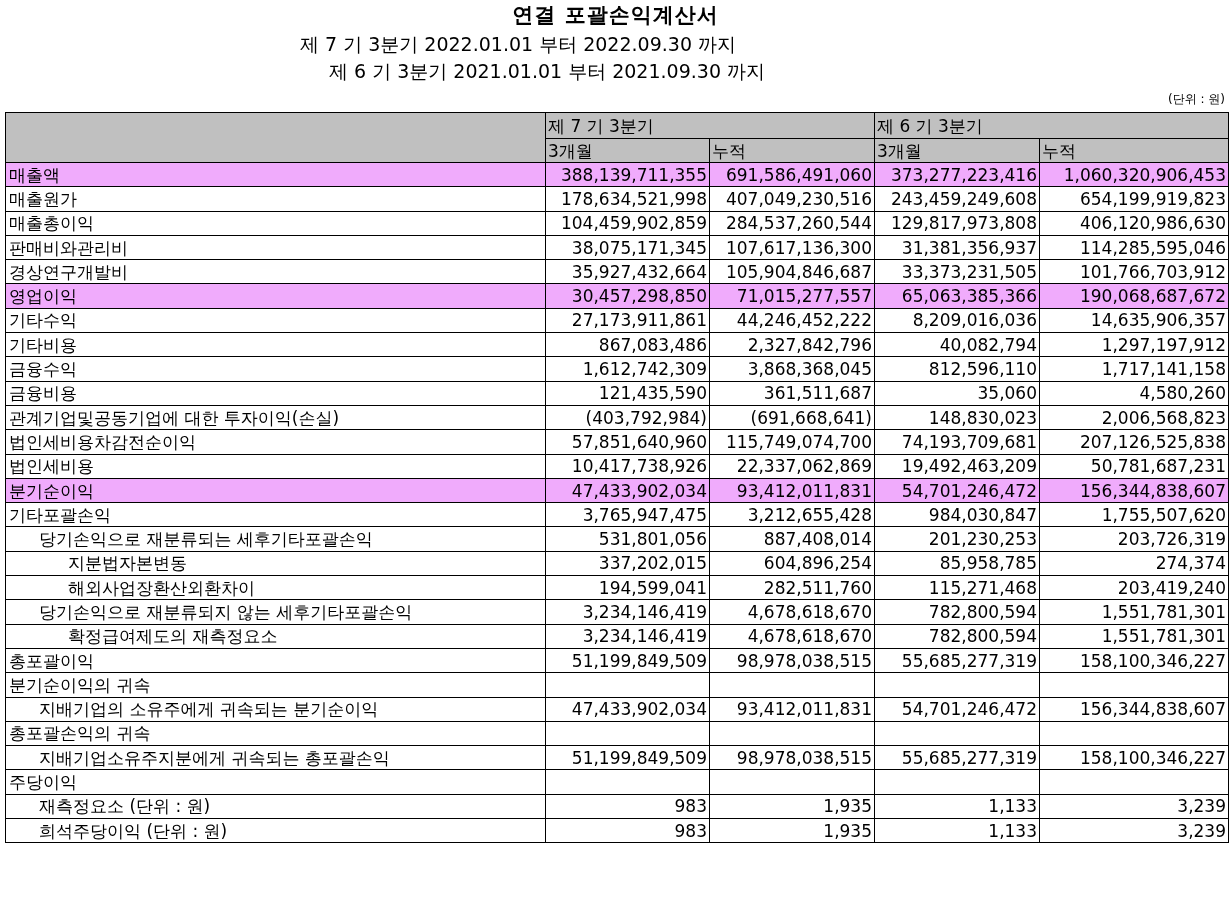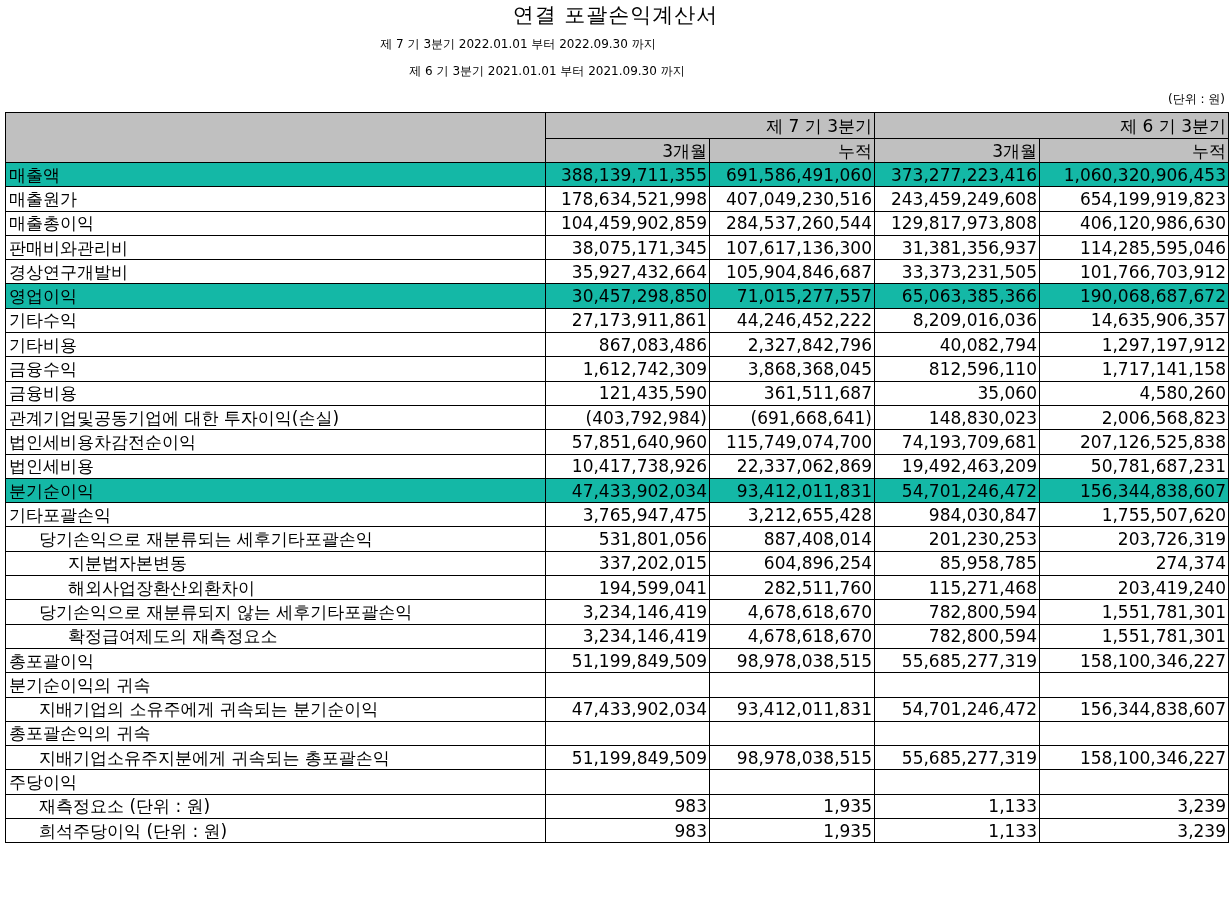--- a/index.html
+++ b/index.html
@@ -1,35 +1,35 @@
 <!DOCTYPE html>
 <html><head>
 <meta charset="utf-8">
 <style>
   html, body { margin:0; padding:0; background:#ffffff; }
   body { width:1231px; height:898px; position:relative; overflow:hidden;
          font-family:"DejaVu Sans","Liberation Sans",sans-serif; color:#000; }
   .title { position:absolute; left:0; width:1231px; top:2px; text-align:center;
-           font-size:21px; font-weight:normal; line-height:26px; letter-spacing:1px; }
+           font-size:21px; font-weight:bold; line-height:26px; letter-spacing:1px; }
   .period { position:absolute; left:0; width:1036px; text-align:center;
-            font-size:12px; line-height:22px; }
+            font-size:19px; line-height:22px; }
   .period.p1 { top:33px; }
   .period.p2 { top:60px;margin-left:29px; }
   .unit { position:absolute; right:6px; top:88px; font-size:12px; line-height:22px; }
   table { position:absolute; left:5px; top:112px; border-collapse:collapse;
           table-layout:fixed; width:1223px; font-size:17px; }
   td, th { border:1px solid #000; padding:0 2px; height:23.3px; line-height:22px;
            white-space:nowrap; overflow:hidden; font-weight:normal; }
-  th { background:#c0c0c0; text-align:right; }
+  th { background:#c0c0c0; text-align:left; }
   th.blank { background:#c0c0c0; }
   tr.head1 th { height:25px; }
   tr.head2 th { height:23px; }
   td.label { text-align:left; padding-left:3px; }
   td.num { text-align:right; padding-right:2px; letter-spacing:0px; }
-  tr.hl td { background:#14b8a6; }
+  tr.hl td { background:#f0abfc; }
   .ind1 { padding-left:33px !important; }
   .ind2 { padding-left:62px !important; }
 </style>
 </head>
 <body>
 
 <div class="title">연결 포괄손익계산서</div>
 <div class="period p1">제 7 기 3분기 2022.01.01 부터 2022.09.30 까지</div>
 <div class="period p2">제 6 기 3분기 2021.01.01 부터 2021.09.30 까지</div>
 <div class="unit">(단위 : 원)</div>

